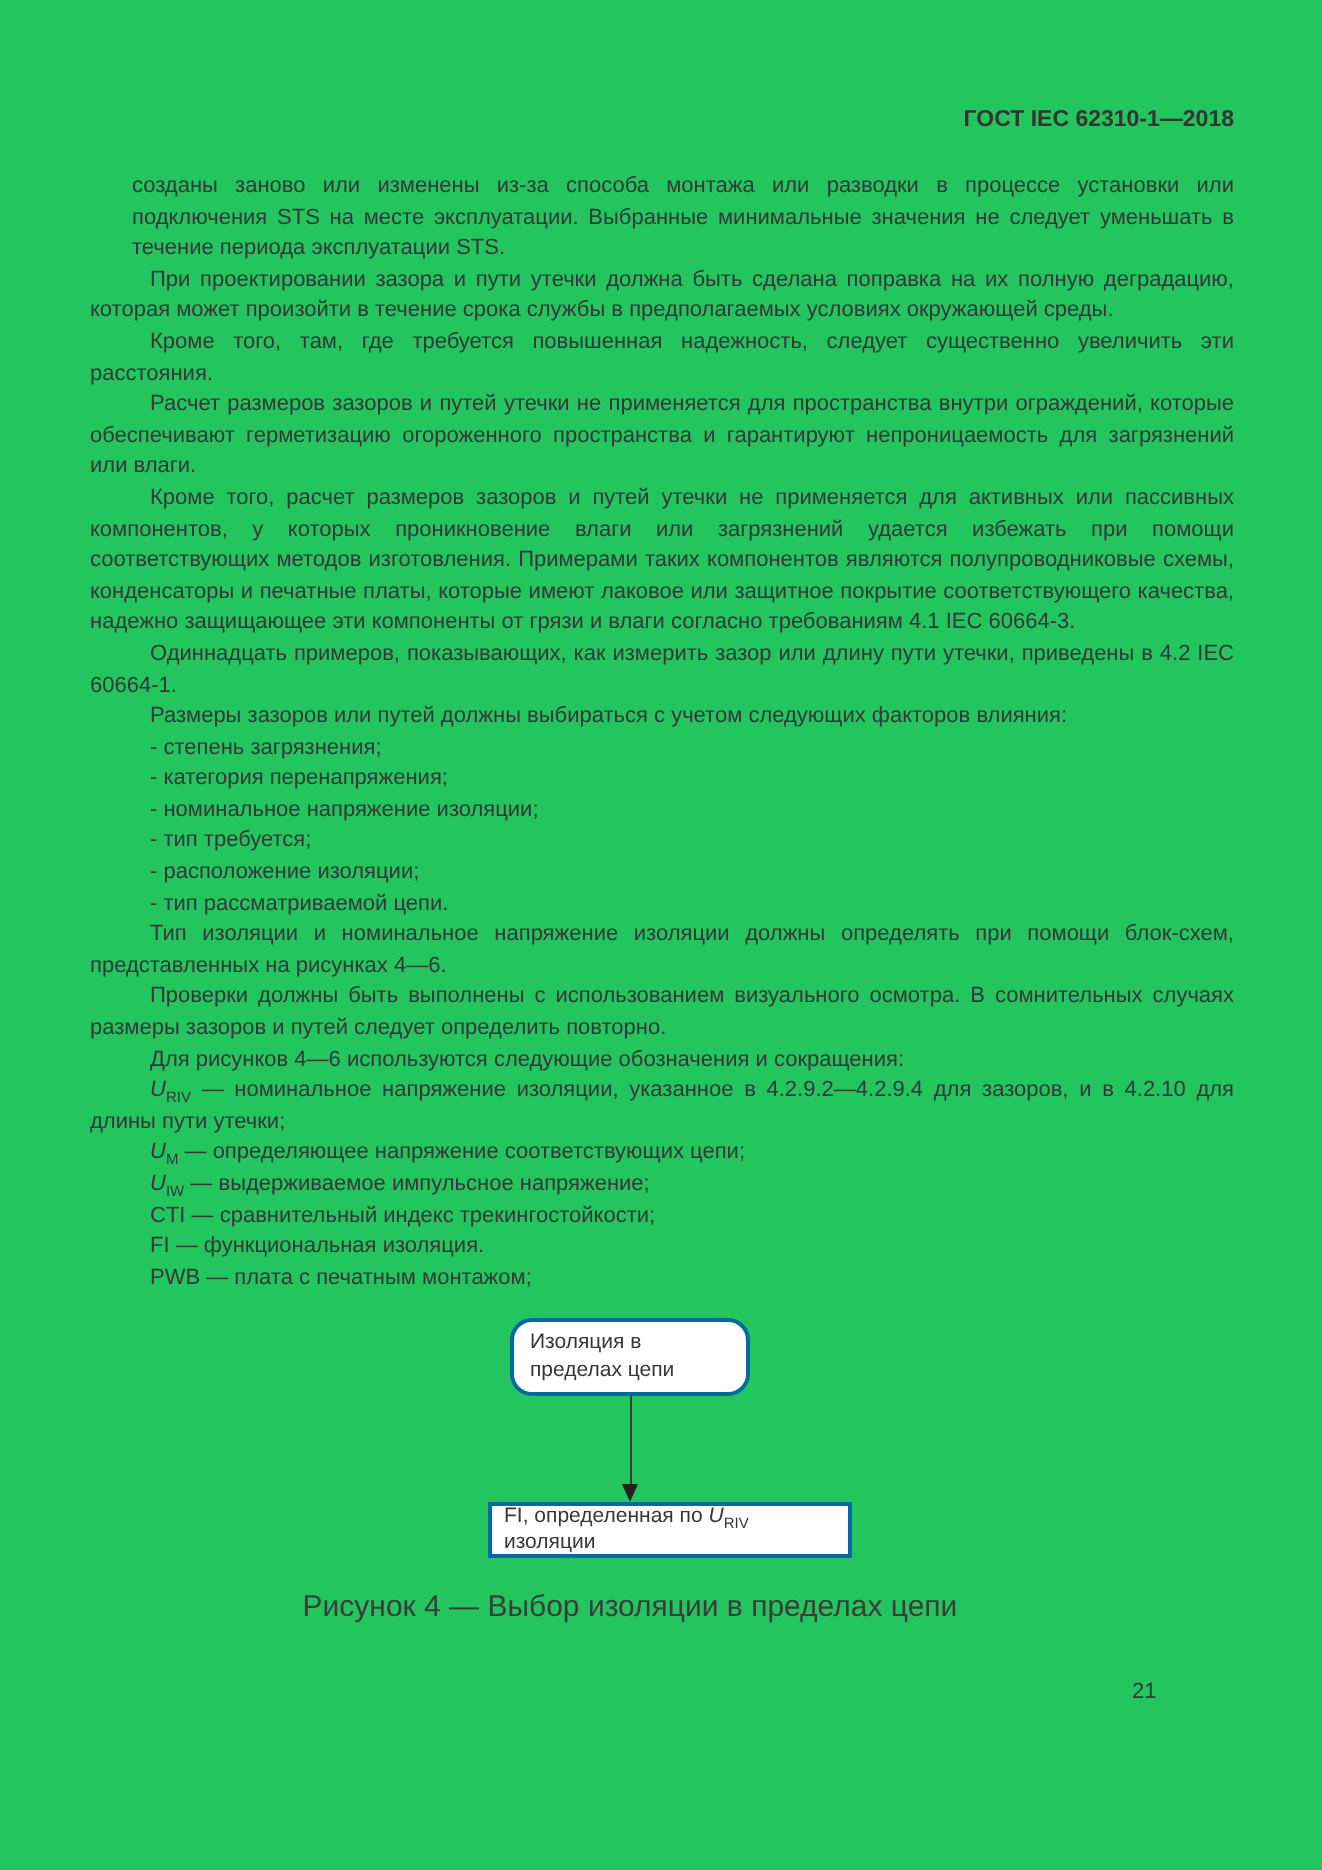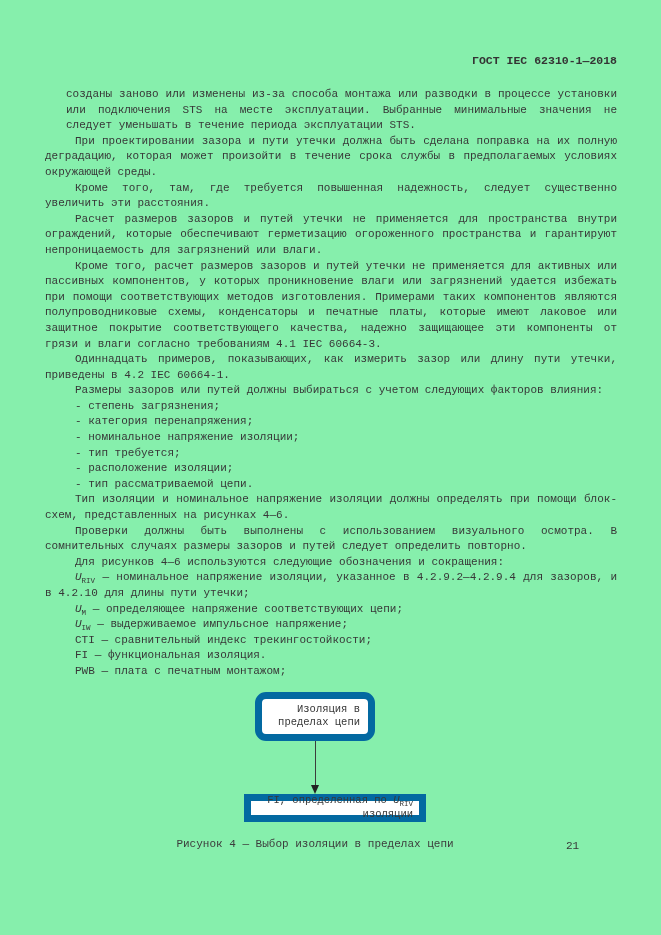--- a/index.html
+++ b/index.html
@@ -1,21 +1,21 @@
 <!DOCTYPE html>
 <html lang="ru"><head>
 <meta charset="utf-8">
 <style>
   html, body { margin: 0; padding: 0; background: #ffffff; }
   .page {
     position: relative;
     width: 661px;
     height: 935px;
-    background: #86efac;
-    font-family: Liberation Mono, monospace;
+    background: #22c55e;
+    font-family: Liberation Sans, sans-serif;
     color: #373737;
     overflow: hidden;
     box-sizing: border-box;
   }
   .content {
     position: absolute;
     left: 45px;
     right: 44px;
     top: 54px;
   }
@@ -32,25 +32,25 @@
     text-align: justify;
   }
   .bodytext p { margin: 0; text-indent: 30px; }
   .bodytext p.noindent { text-indent: 0; margin-left: 21px; }
   sub { font-size: 7.5px; line-height: 0; }
   .it { font-style: italic; }
   
   .figure { width: 540px; margin-top: 12px; }
   .flow { display: flex; flex-direction: column; align-items: center; }
   .node {
-    border: 7px solid #0369a1;
+    border: 2px solid #0369a1;
     background: #ffffff;
     font-size: 10.5px;
     line-height: 13.5px;
-    text-align: right;
+    text-align: left;
     display: flex;
     align-items: center;
     justify-content: center;
     box-sizing: border-box;
     color: #373737;
   }
   .node.rounded {
     width: 120px;
     min-height: 38px;
     border-radius: 11px;
@@ -65,21 +65,21 @@
   .arrow { display: flex; flex-direction: column; align-items: center; height: 53px; }
   .arrow-line { width: 1px; flex: 1 1 auto; background: #3c3c3c; }
   .arrow-head {
     width: 0; height: 0;
     border-left: 4px solid transparent;
     border-right: 4px solid transparent;
     border-top: 9px solid #222222;
   }
   .caption {
     text-align: center;
-    font-size: 11px;
+    font-size: 15px;
     color: #3c3c3c;
     margin-top: 16px;
   }
   .page-number {
     position: absolute;
     top: 840px;
     left: 566px;
     font-size: 11px;
     color: #373737;
   }

